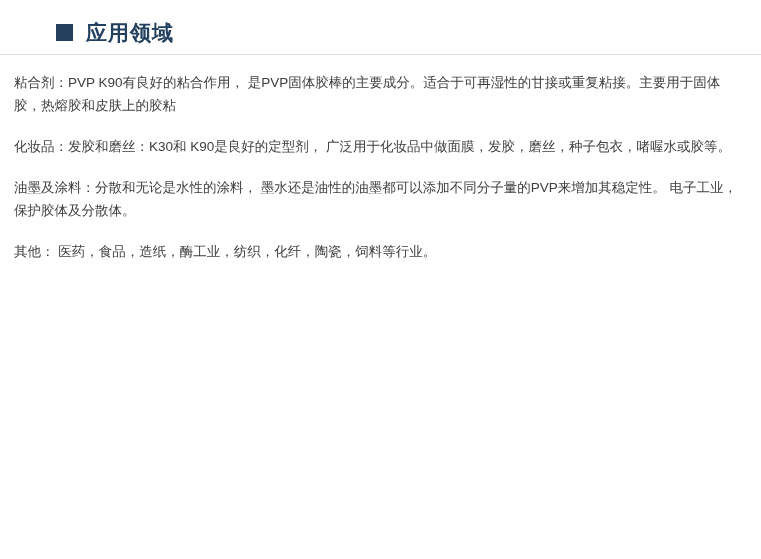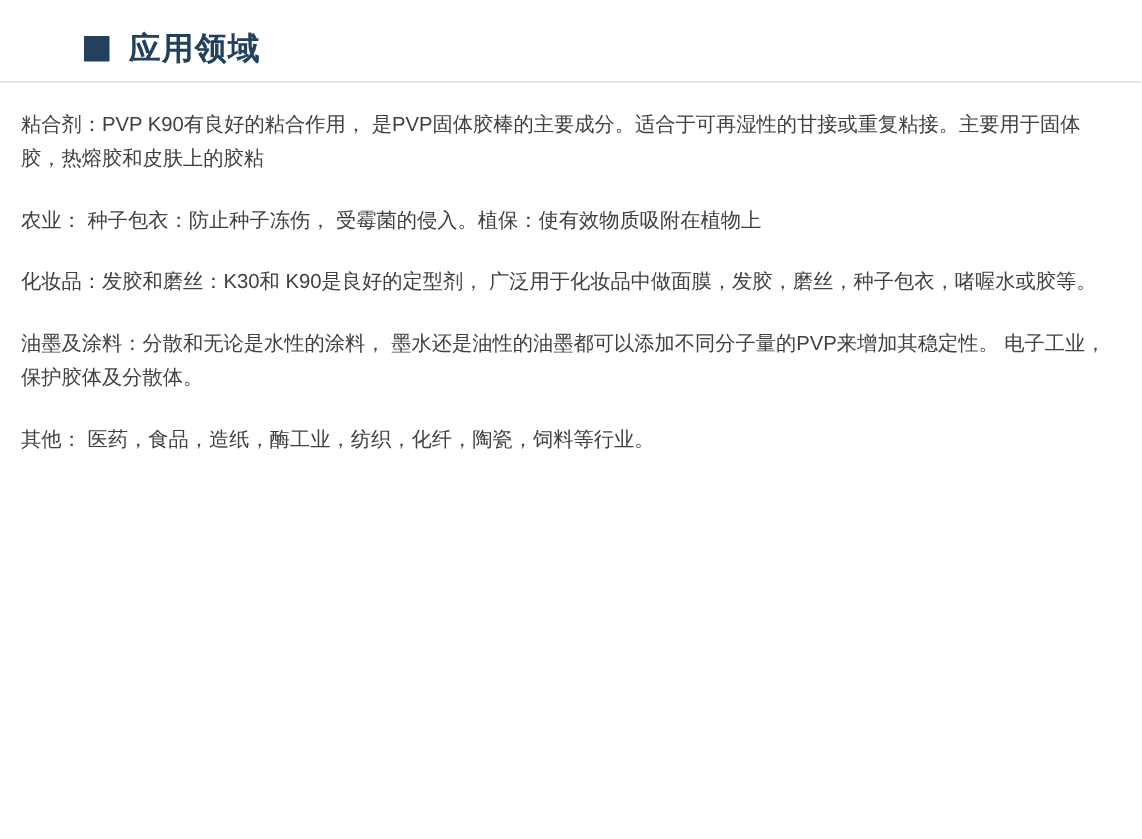--- a/index.html
+++ b/index.html
@@ -69,19 +69,18 @@
 <div class="page">
 
   <div class="header">
     <span class="header-marker"></span>
     <span class="header-title">应用领域</span>
   </div>
   <div class="header-rule"></div>
 
   <div class="content">
     <p class="para">粘合剂：PVP K90有良好的粘合作用， 是PVP固体胶棒的主要成分。适合于可再湿性的甘接或重复粘接。主要用于固体胶，热熔胶和皮肤上的胶粘</p>
-    <p class="para">农业：  种子包衣：防止种子冻伤， 受霉菌的侵入。植保：使有效物质吸附在植物上</p>
     <p class="para">化妆品：发胶和磨丝：K30和 K90是良好的定型剂， 广泛用于化妆品中做面膜，发胶，磨丝，种子包衣，啫喔水或胶等。</p>
     <p class="para">油墨及涂料：分散和无论是水性的涂料，  墨水还是油性的油墨都可以添加不同分子量的PVP来增加其稳定性。 电子工业， 保护胶体及分散体。</p>
     <p class="para">其他：  医药，食品，造纸，酶工业，纺织，化纤，陶瓷，饲料等行业。</p>
   </div>
 
 </div>
 
 </body></html>

